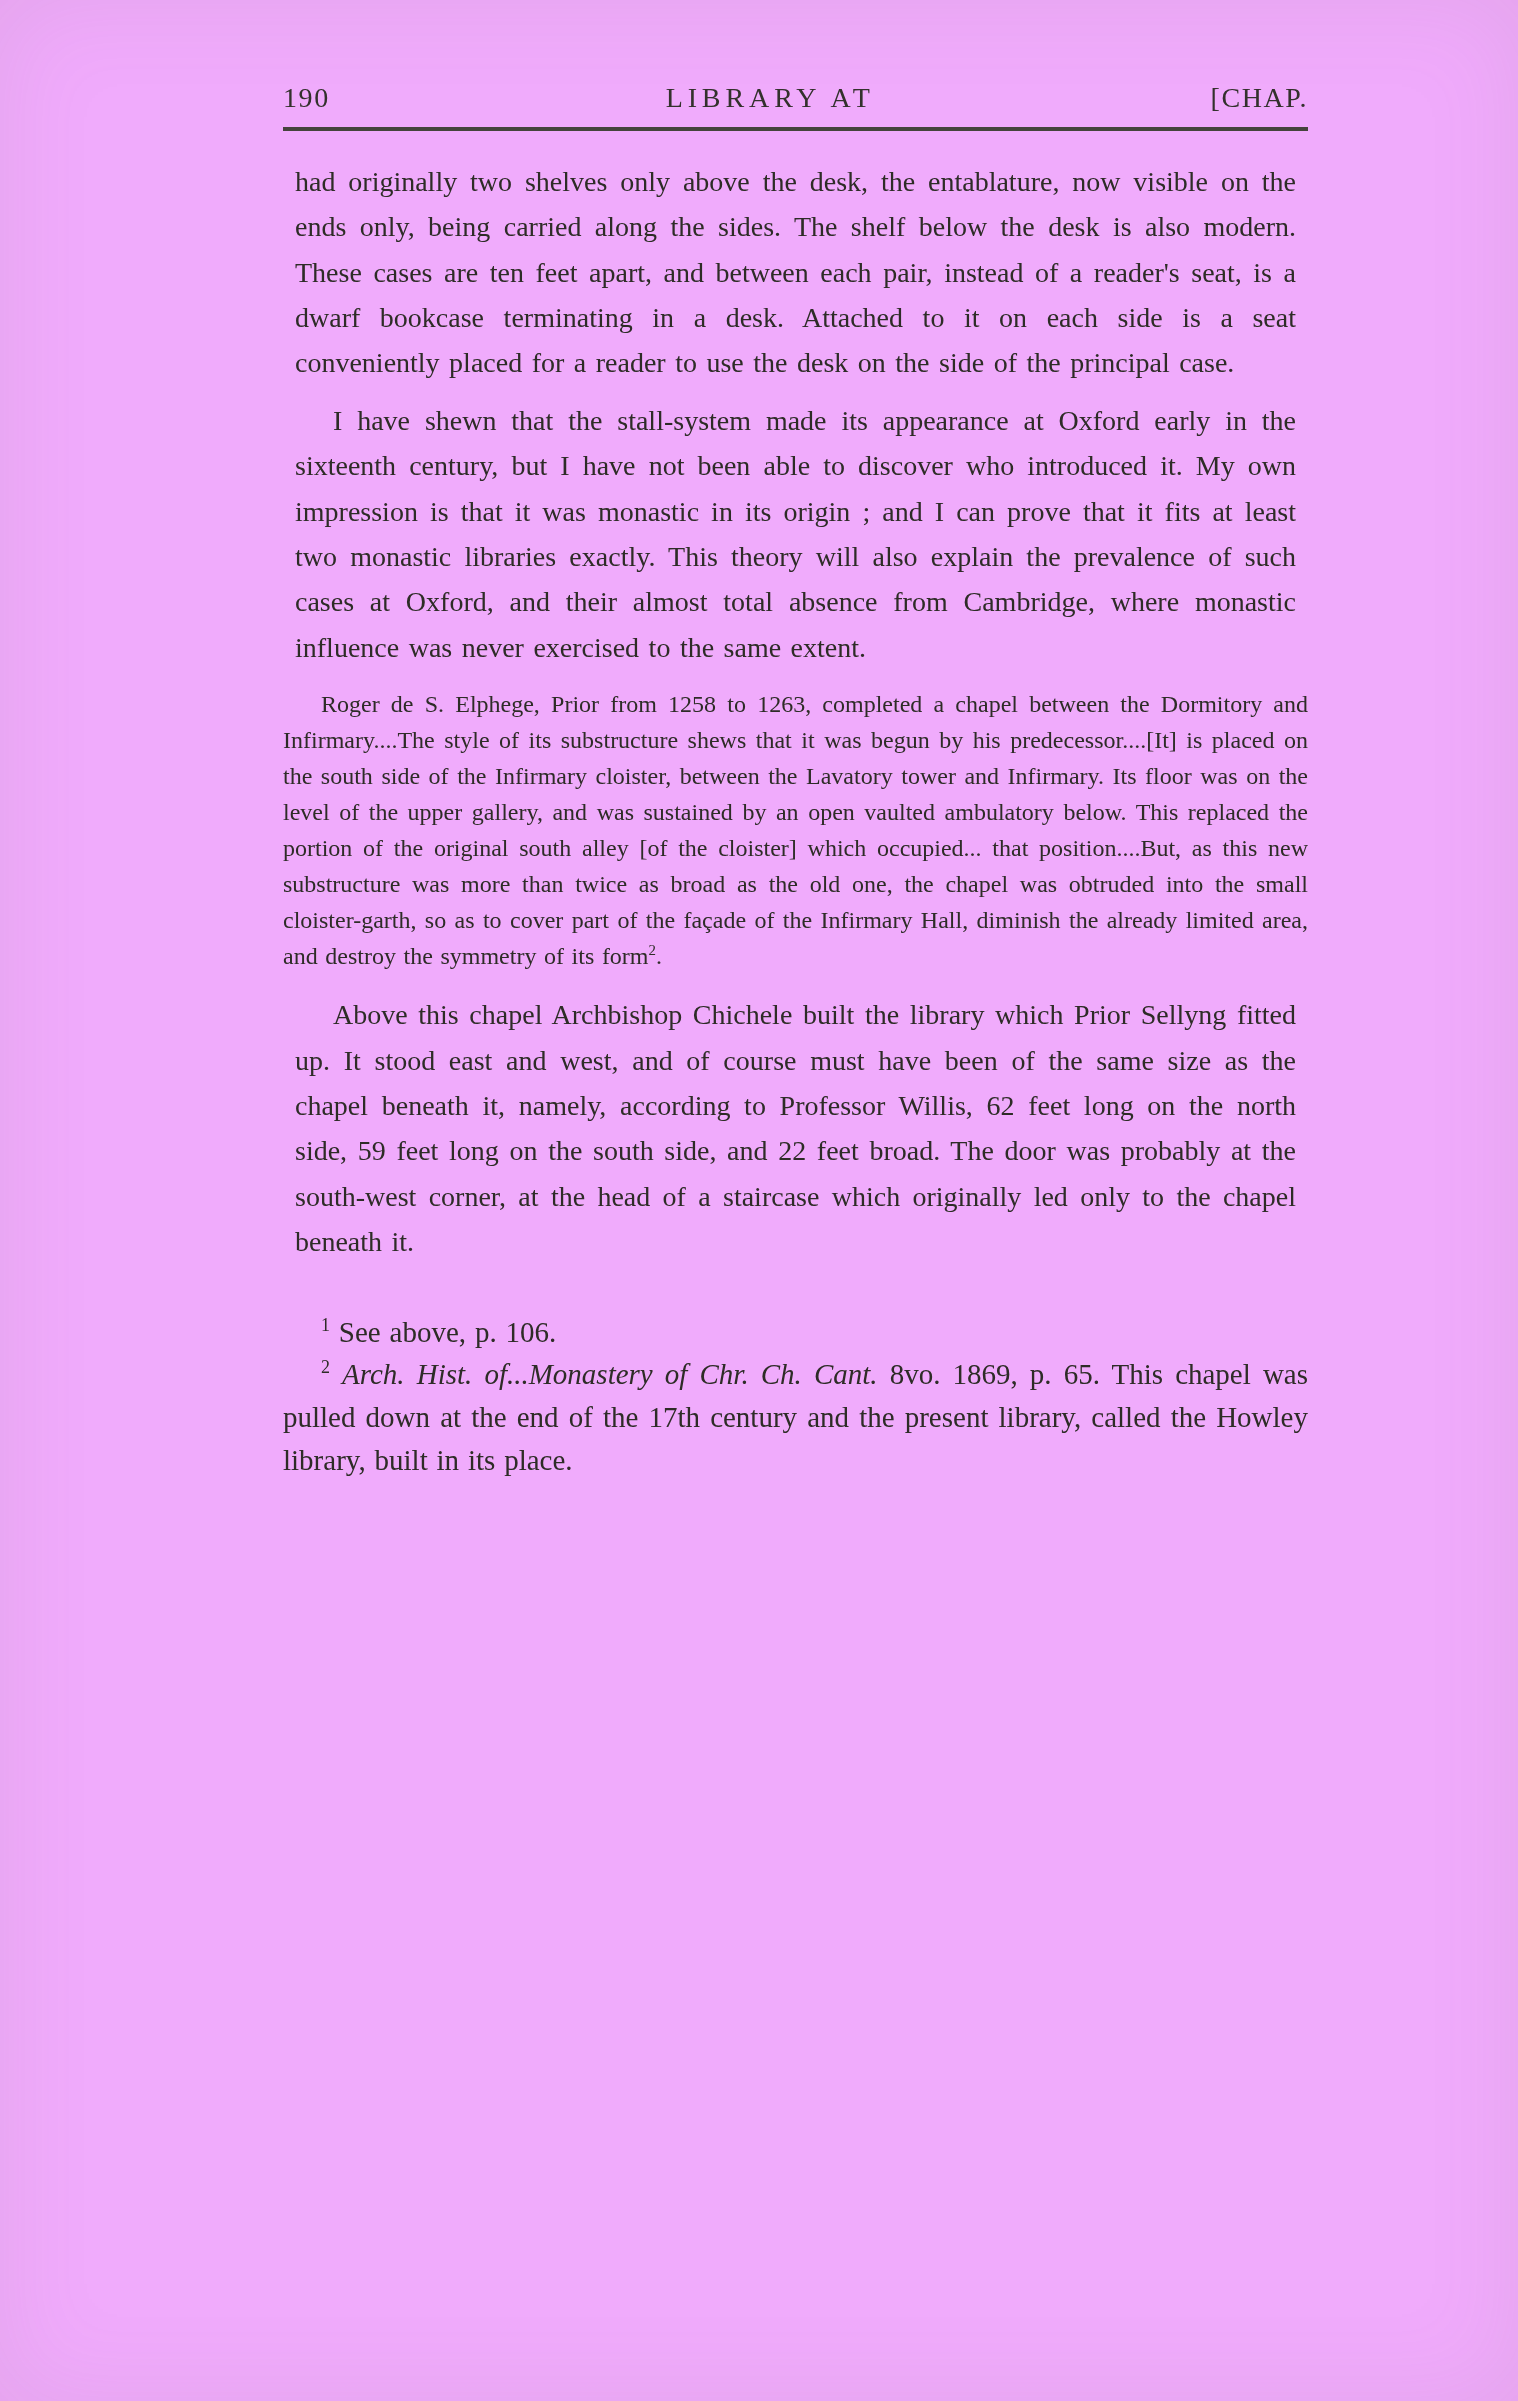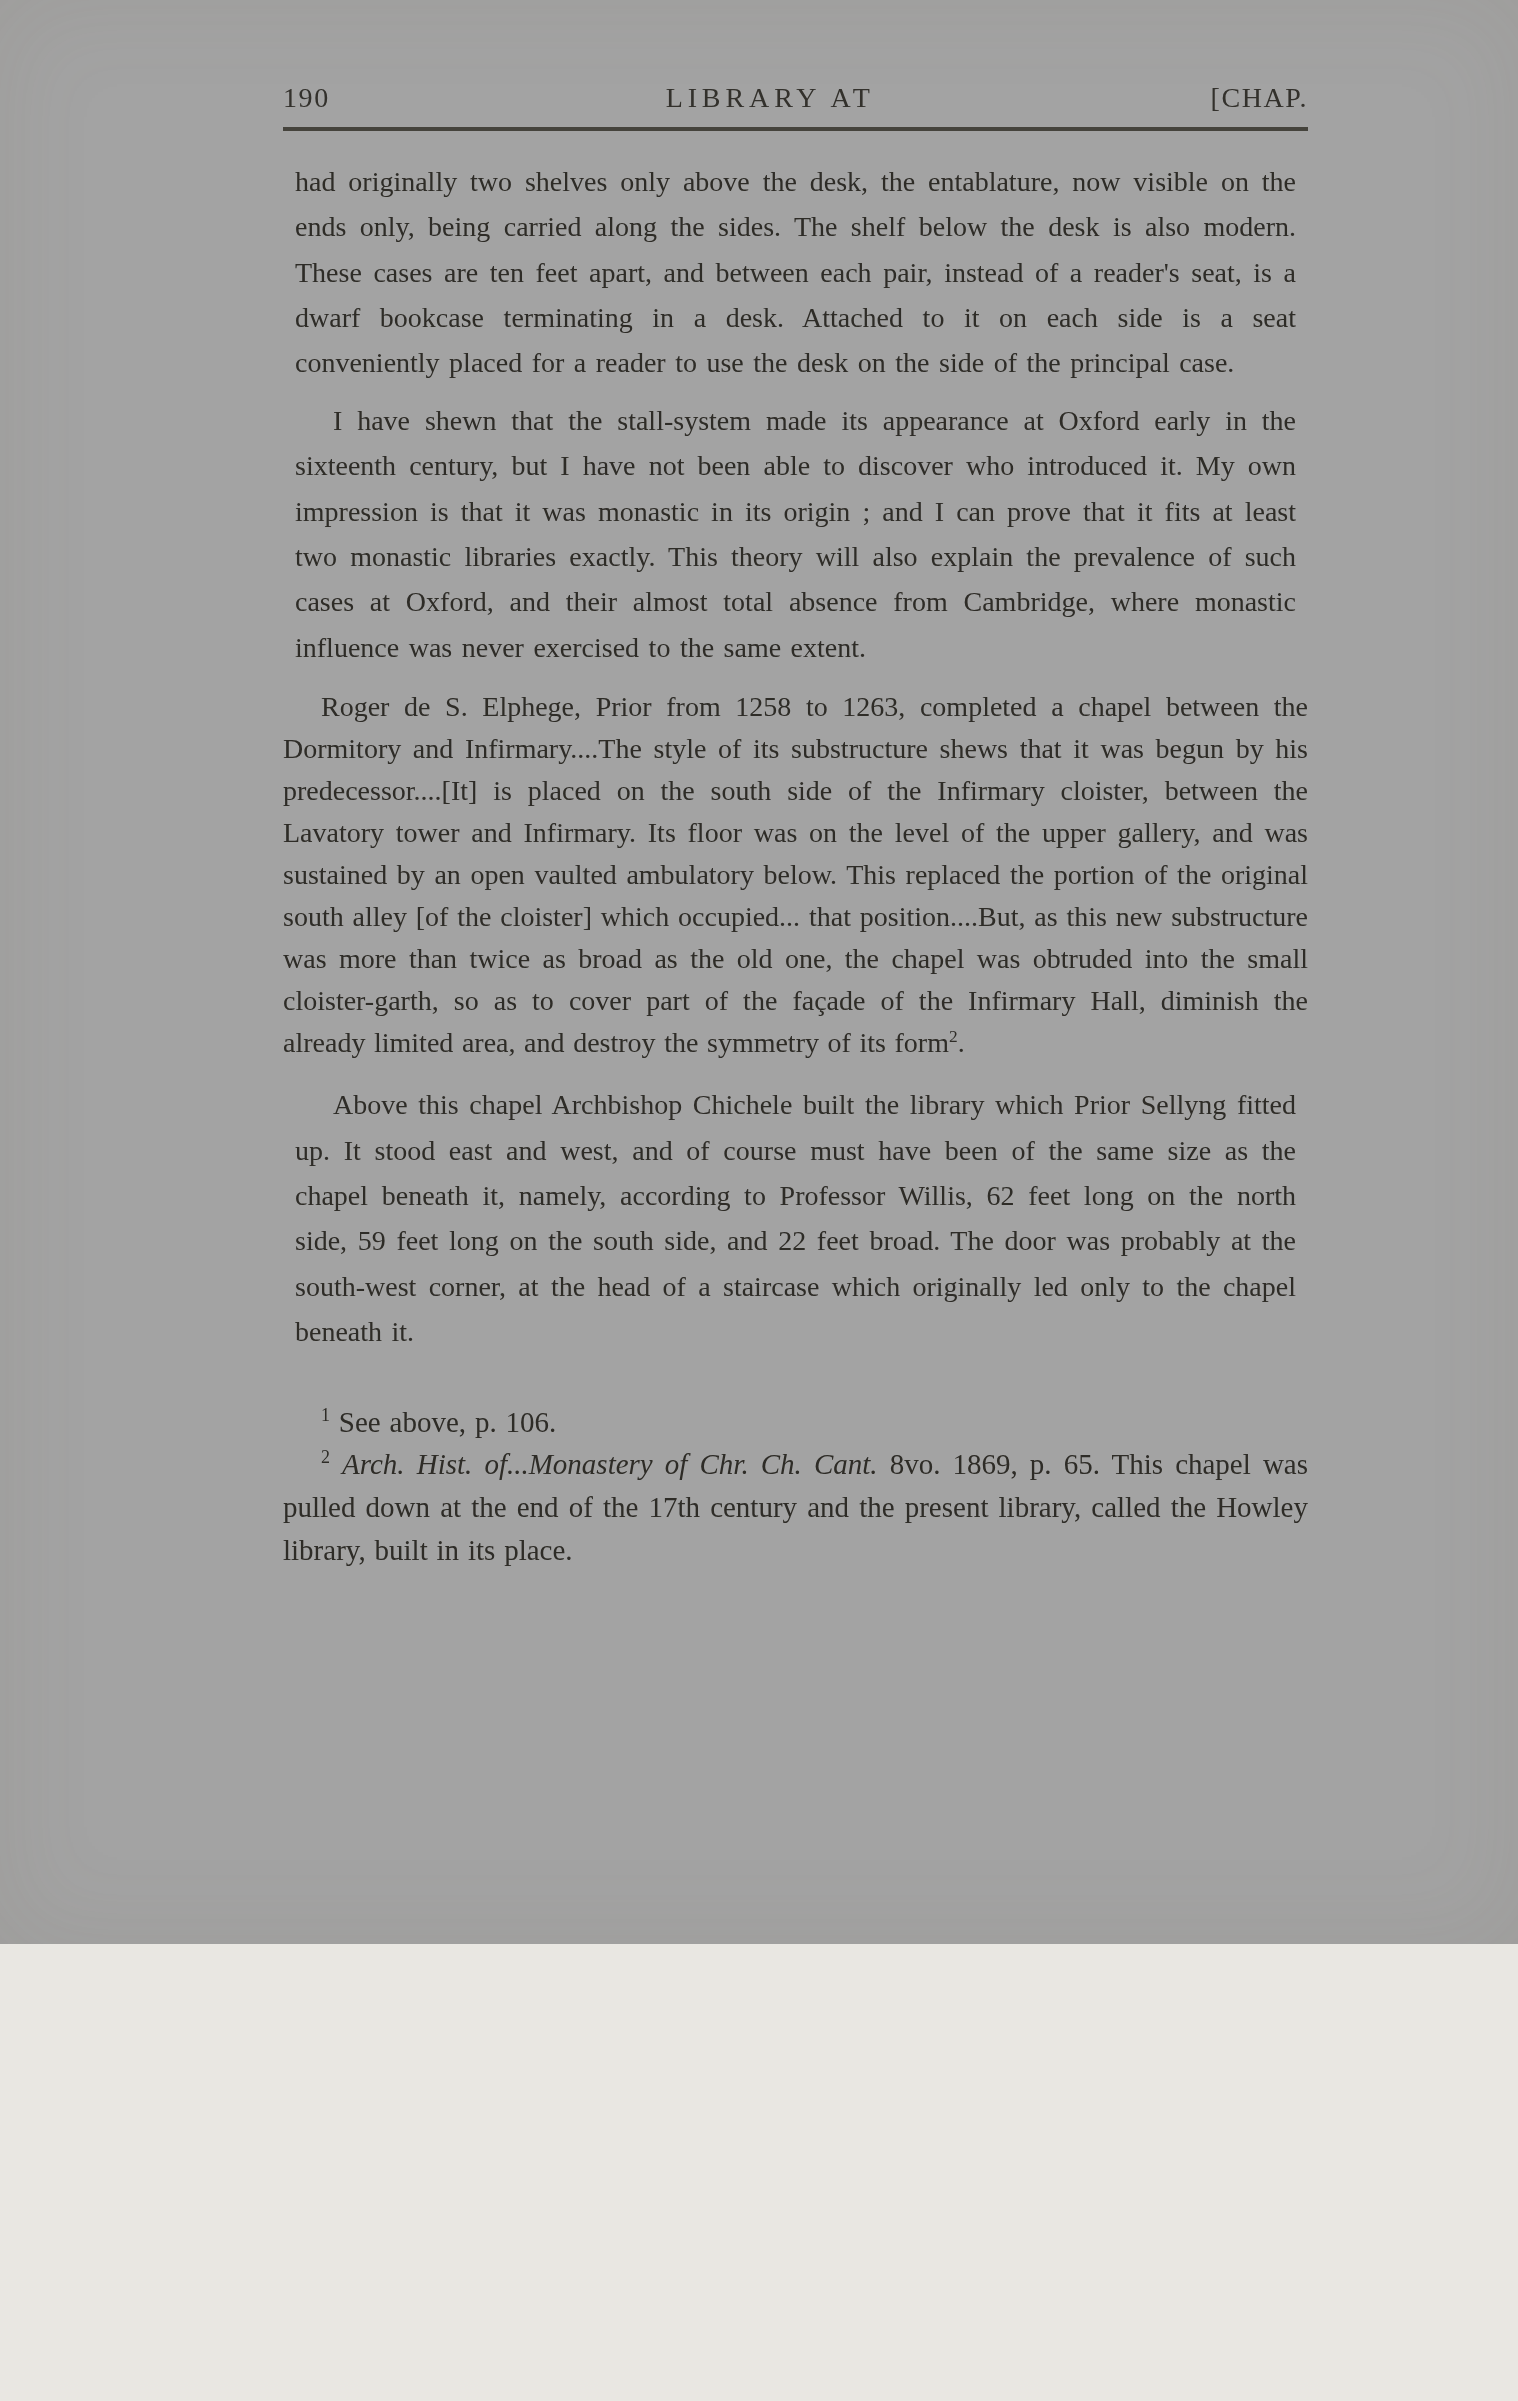--- a/index.html
+++ b/index.html
@@ -3,22 +3,22 @@
 <meta charset="utf-8">
 <style>
   html, body {
     margin: 0;
     padding: 0;
     background: #e9e7e2;
   }
   .page {
     position: relative;
     width: 1519px;
-    height: 1944px;
-    background: #a3a3a3;
+    height: 2401px;
+    background: #f0abfc;
     box-shadow: inset 0 0 98px rgba(120,110,90,0.10);
     font-family: "Liberation Serif", "DejaVu Serif", serif;
     color: #2e2c27;
     overflow: hidden;
   }
   .text-column {
     position: absolute;
     left: 283px;
     top: 82px;
     width: 1025px;
@@ -42,21 +42,21 @@
   p.body {
     margin: 12px;
     font-size: 28px;
     line-height: 1.62;
     text-align: justify;
     word-spacing: 2.5px;
   }
   p.indent { text-indent: 38px; }
   .quote {
     margin: 16.4px 0 18px 0;
-    font-size: 28px;
+    font-size: 24px;
     line-height: 1.50;
     text-align: justify;
     text-indent: 38px;
     word-spacing: 1.6px;
   }
   .footnotes {
     margin-top: 46px;
     font-size: 29px;
     line-height: 1.48;
   }

